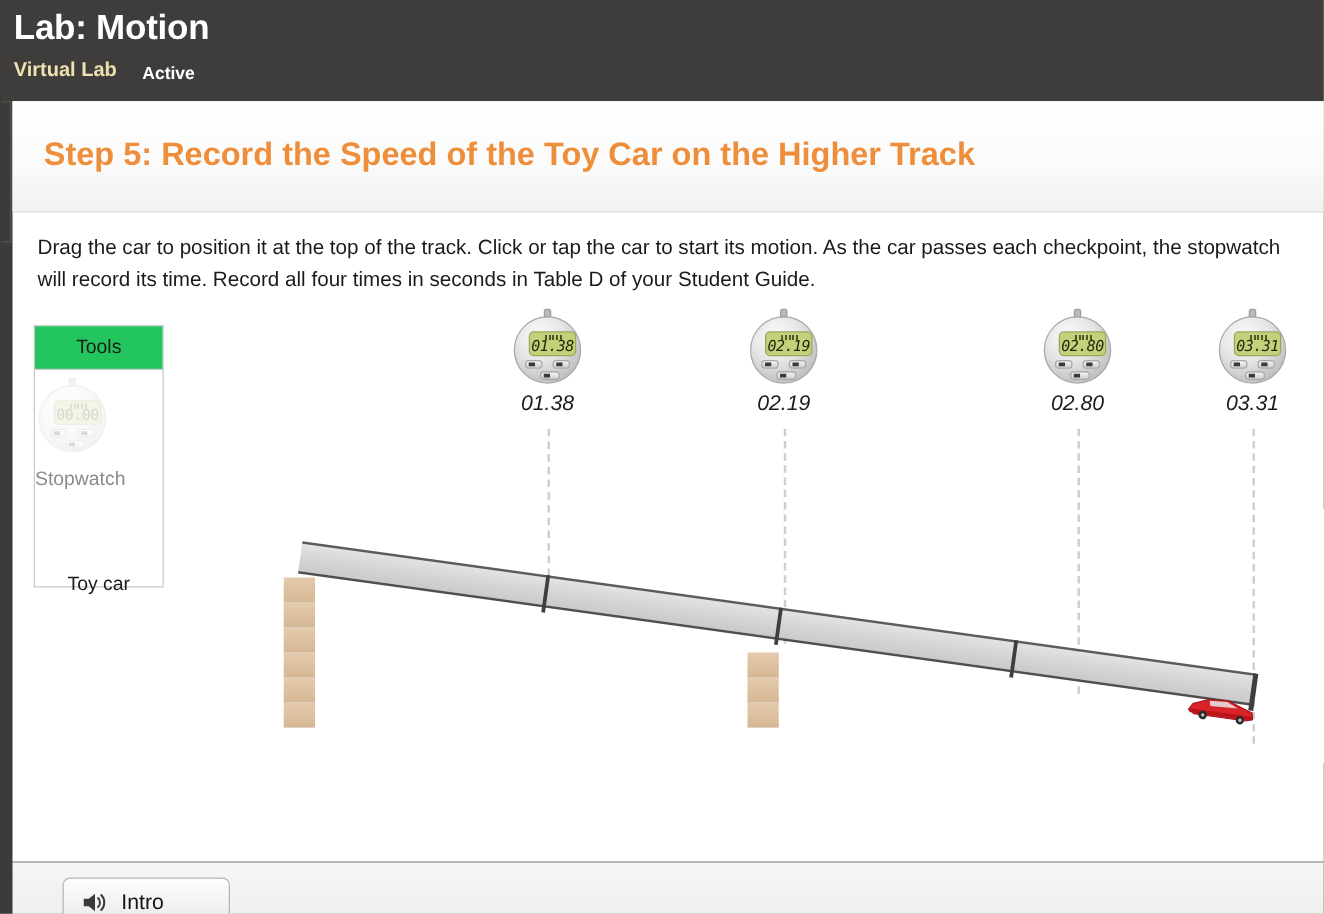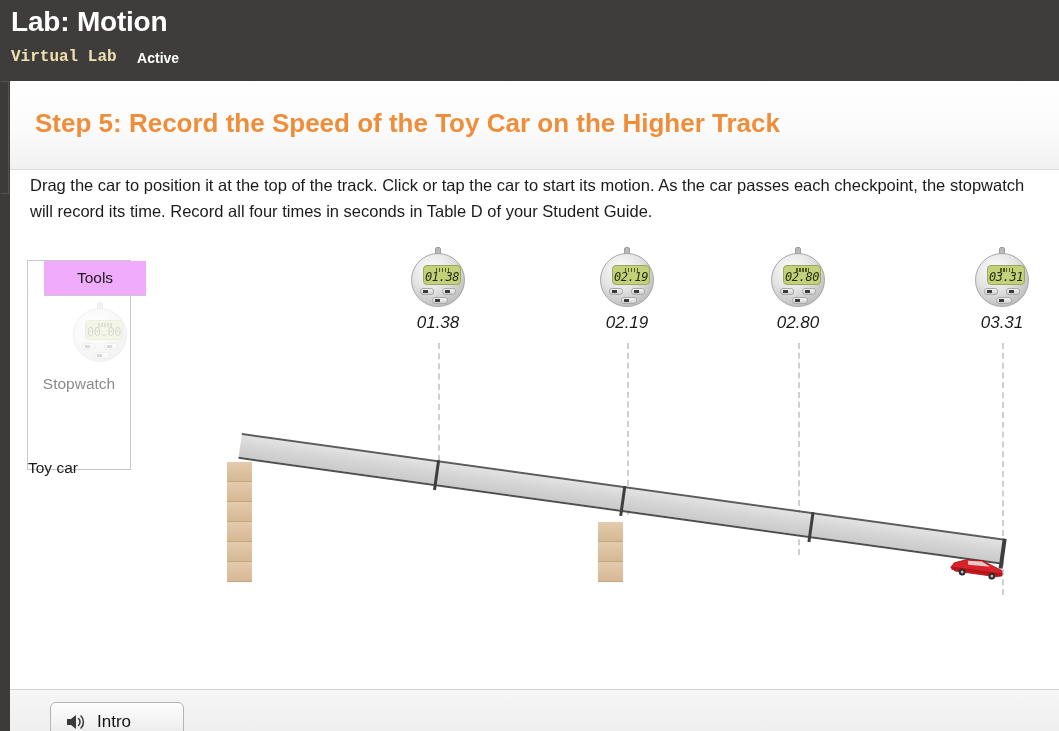--- a/index.html
+++ b/index.html
@@ -24,21 +24,20 @@
   .lab-title {
     position: absolute; left: 11px; top: 6px;
     font-size: 28px; font-weight: bold; color: #ffffff;
     letter-spacing: -0.2px;
   }
   .subrow { position: absolute; left: 11px; top: 48px; }
   .virtual-lab {
     display: inline-block;
     font-size: 16px; font-weight: bold; color: #efe2b0;
     vertical-align: top;
-    font-family: Liberation Mono, monospace;
   }
   .active-state {
     display: inline-block; margin-left: 16px;
     font-size: 14px; font-weight: bold; color: #ffffff;
     vertical-align: top; padding-top: 2px;
   }
 
   
   .panel {
     position: absolute; left: 10px; top: 81px;
@@ -48,49 +47,49 @@
   .step-header {
     position: absolute; left: 0; top: 0; width: 1049px; height: 89px;
     background: linear-gradient(to bottom, #ffffff 0%, #fbfbfb 55%, #f1f1f1 100%);
     border-bottom: 1px solid #dadada;
   }
   .step-title {
     position: absolute; left: 25px; top: 27px;
     font-size: 26px; font-weight: bold; color: #ef8e3a;
   }
   .instructions {
-    position: absolute; left: 20px; top: 91px; width: 1000px;
+    position: absolute; left: 20px; top: 104px; width: 1000px;
     font-size: 16.5px; line-height: 26px; color: #1b1b1b;
   }
 
   
   .tools-panel {
     position: absolute; left: 17px; top: 179px;
     width: 104px; height: 210px;
     background: #ffffff;
     border: 1px solid #c9c9c9;
   }
   .tools-header {
-    position: absolute; left: 16px; top: 0; width: 102px; height: 35px;
-    background: #f0abfc; border-bottom: 1px solid #c9c9c9;
+    position: absolute; left: 0; top: 0; width: 102px; height: 35px;
+    background: #22c55e; border-bottom: 1px solid #c9c9c9;
     text-align: center; line-height: 34px;
     font-size: 15.5px; color: #1b1b1b;
   }
   .tool-stopwatch-slot {
     position: absolute; left: 0; top: 40px; width: 102px; height: 68px;
-    display: flex; align-items: center; justify-content: flex-end;
+    display: flex; align-items: center; justify-content: flex-start;
     opacity: 0.18;
   }
   .tool-stopwatch-label {
     position: absolute; left: 0; top: 114px; width: 102px;
-    text-align: center; font-size: 15.5px; color: #8b8b8b;
+    text-align: left; font-size: 15.5px; color: #8b8b8b;
   }
   .tool-car-label {
     position: absolute; left: 0; top: 198px; width: 102px;
-    font-size: 15.5px; color: #1b1b1b;
+    text-align: center; font-size: 15.5px; color: #1b1b1b;
   }
 
   
   .sw {
     position: relative; width: 60px; height: 58px;
   }
   .sw-body {
     position: absolute; left: 3px; top: 2px; width: 54px; height: 54px;
     border-radius: 50%;
     background: radial-gradient(circle at 38% 30%, #fdfdfd 0%, #e4e4e4 42%, #c3c3c3 74%, #9e9e9e 100%);
@@ -291,21 +290,21 @@
                   <div class="sw-dot"></div>
                 </div>
                 <div class="sw-btn c">
                   <div class="sw-dot"></div>
                 </div>
               </div>
             </div>
             <div class="cp-label">02.19</div>
             <div class="cp-line" style="height:172px"></div>
           </div>
-          <div class="checkpoint" style="left: 788px;">
+          <div class="checkpoint" style="left: 852px;">
             <div class="cp-watch">
               <div class="sw-stem"></div>
               <div class="sw-body">
                 <div class="sw-screen">
                   <div class="sw-screen-mini"></div>
                   <div class="sw-time">02.80</div>
                 </div>
                 <div class="sw-btn l">
                   <div class="sw-dot"></div>
                 </div>

